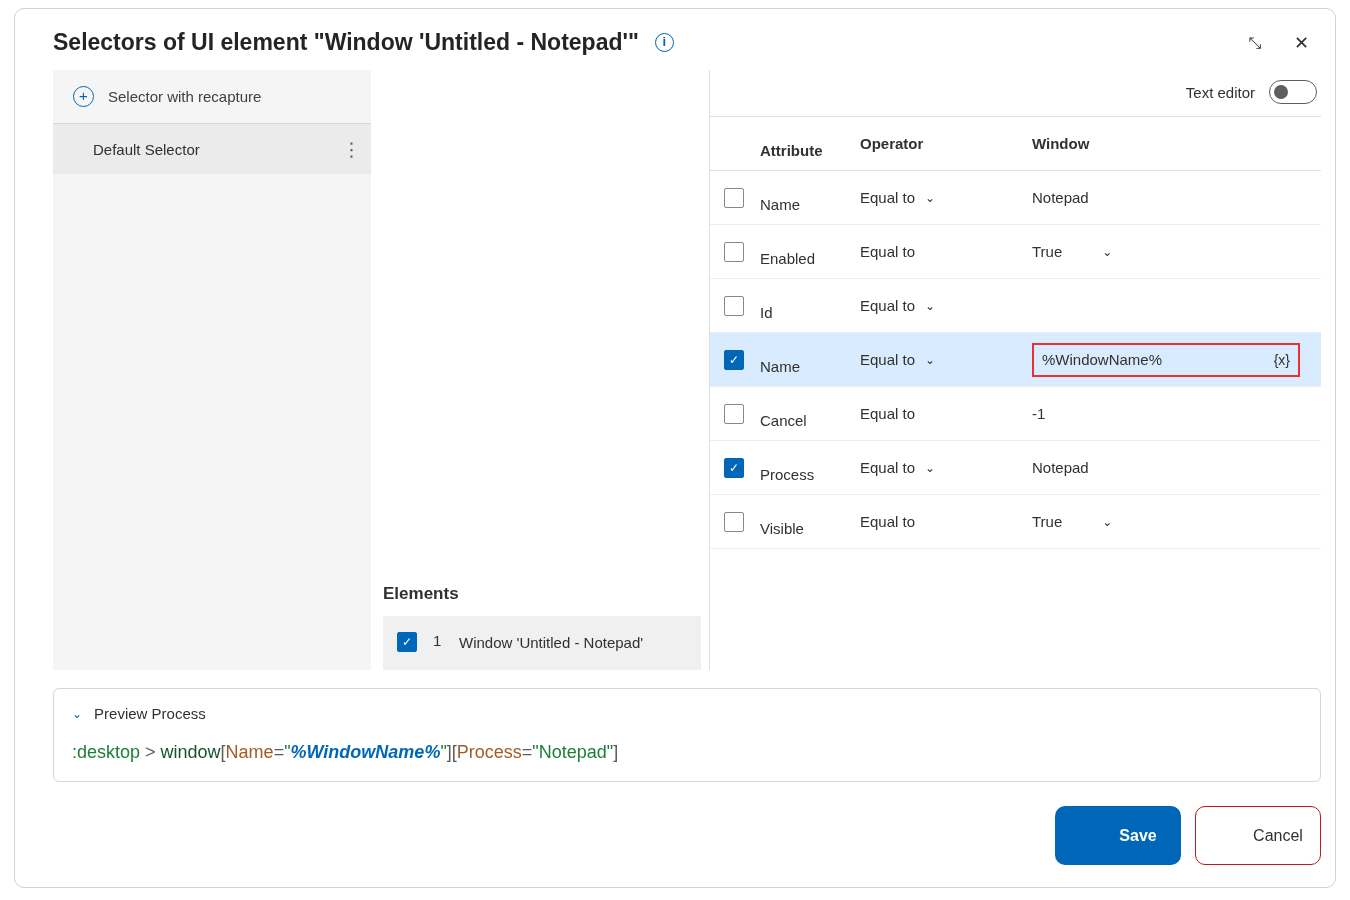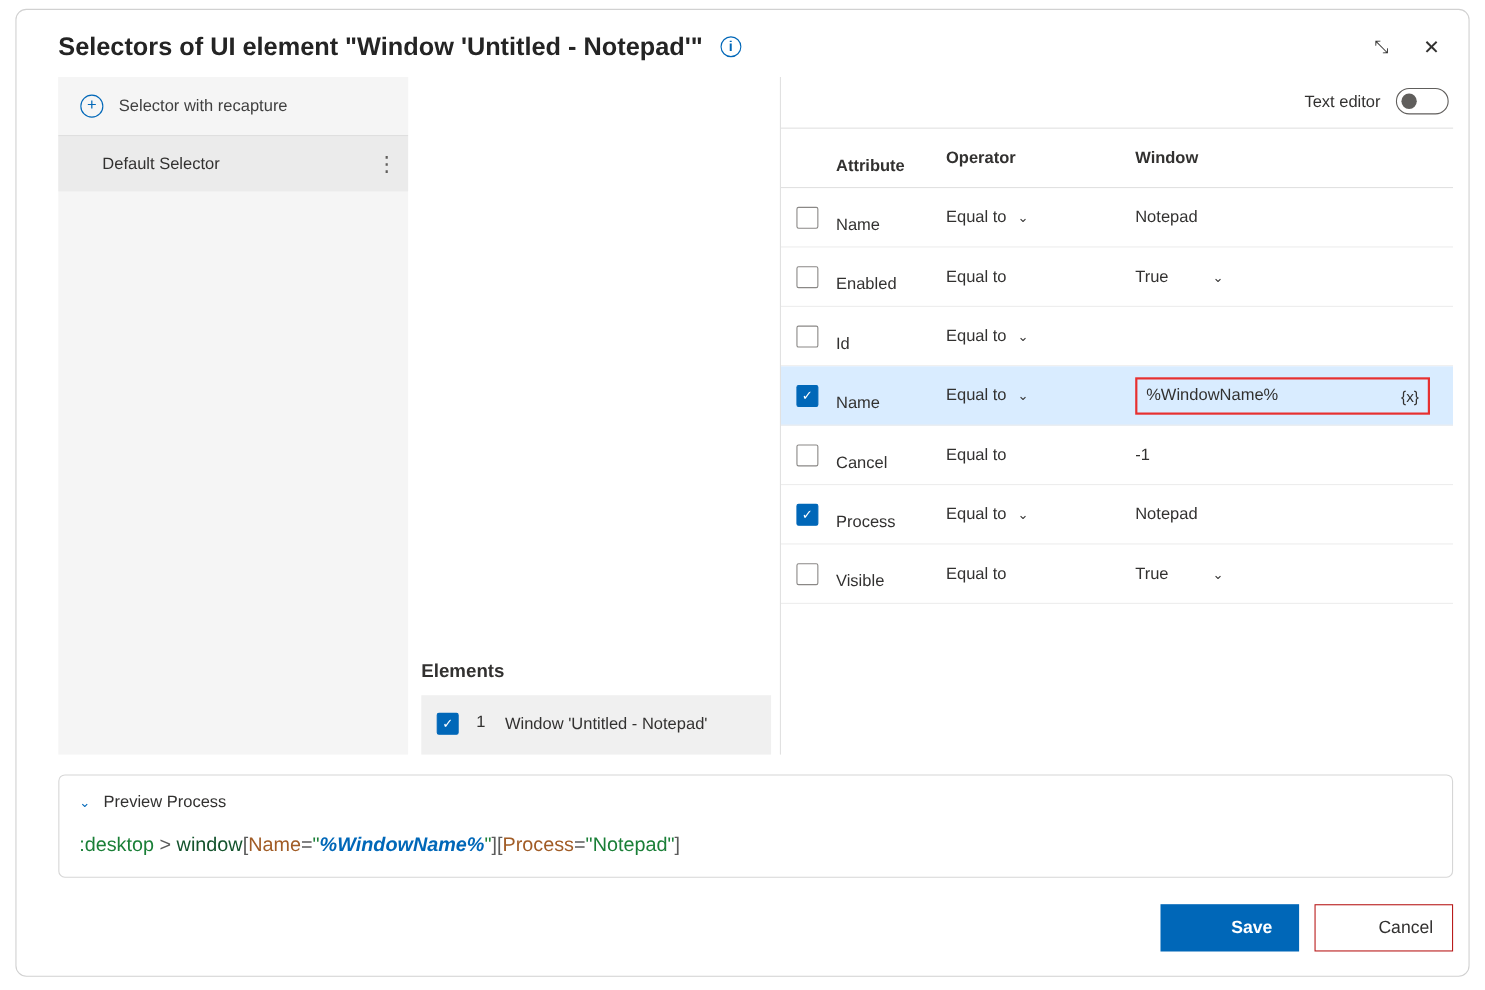--- a/index.html
+++ b/index.html
@@ -219,22 +219,22 @@
   .c-dgreen{ color: #1a7f37; }
 
   .footer {
     display: flex;
     justify-content: flex-end;
     gap: 14px;
     padding: 24px 14px 22px 38px;
   }
   .btn {
     min-width: 126px;
-    height: 43px;
-    border-radius: 0;
+    height: 59px;
+    border-radius: 10px;
     font-size: 16px;
     display: inline-flex;
     align-items: center;
     justify-content: center;
     cursor: pointer;
     padding-left: 40px;
   }
   .btn-primary { background: #0067b8; color: #fff; border: none; font-weight: 600; }
   .btn-secondary { background: #fff; color: #323130; border: 1px solid #b91c1c; }
 </style>

